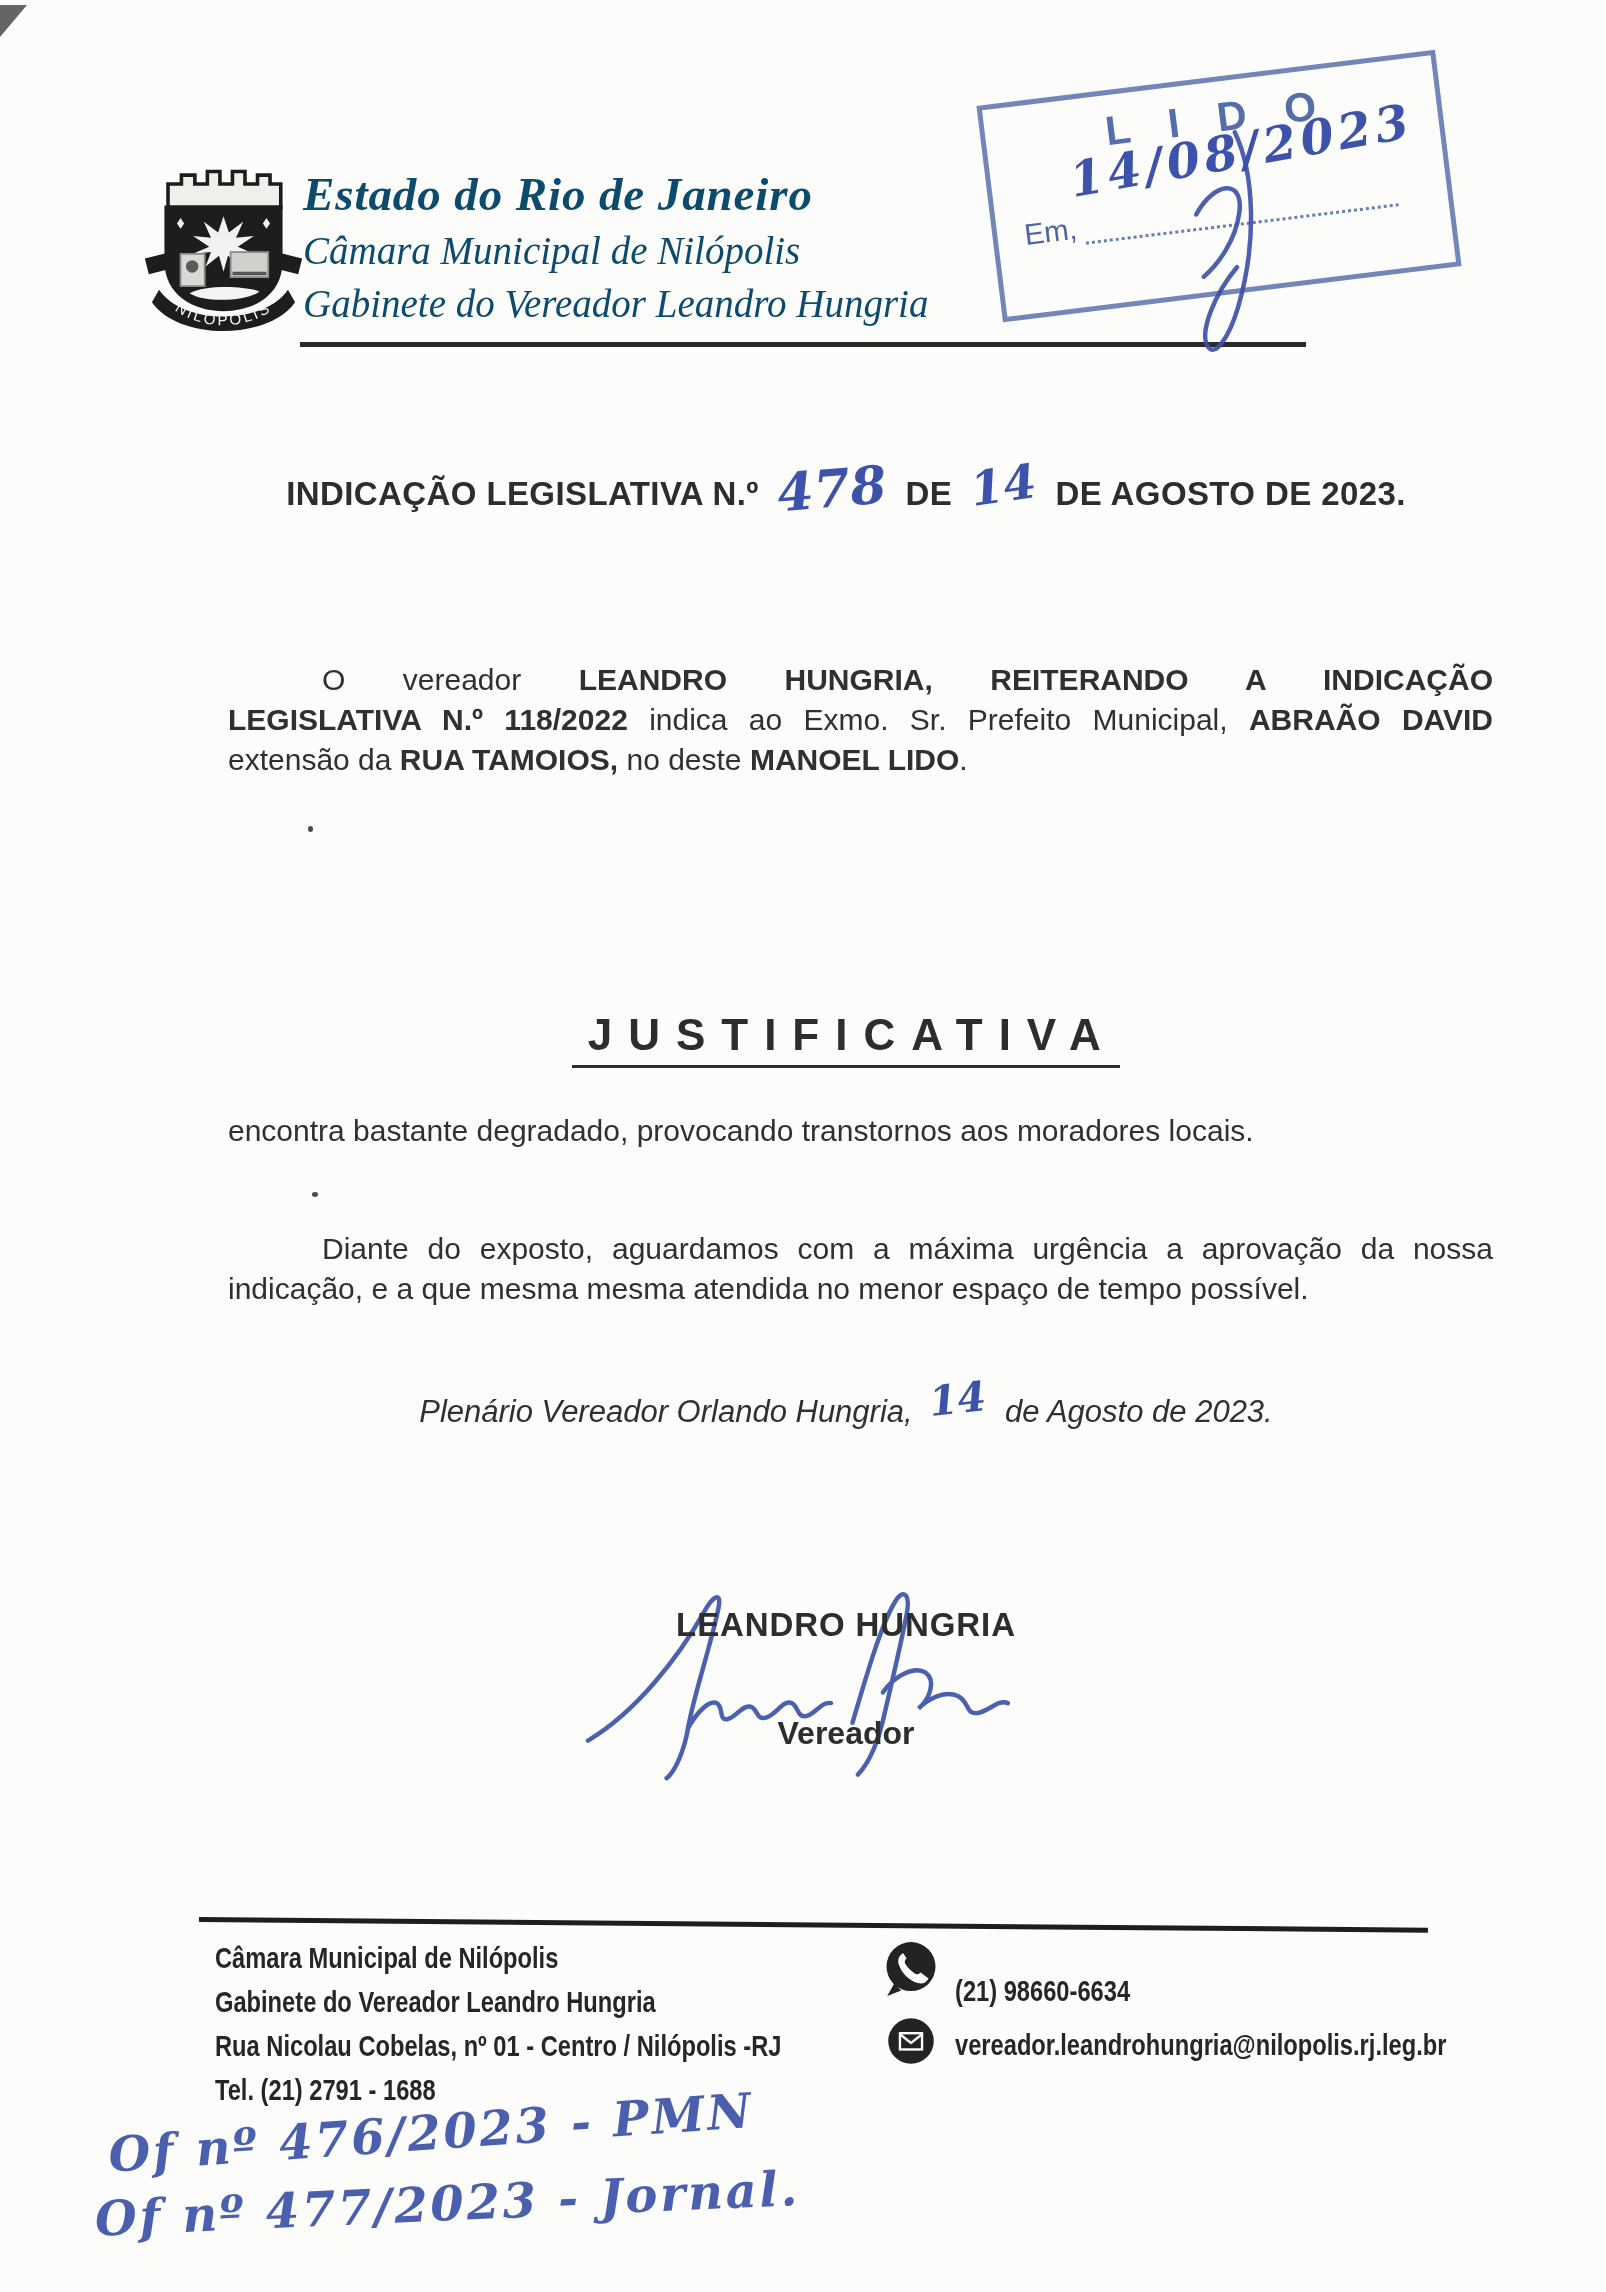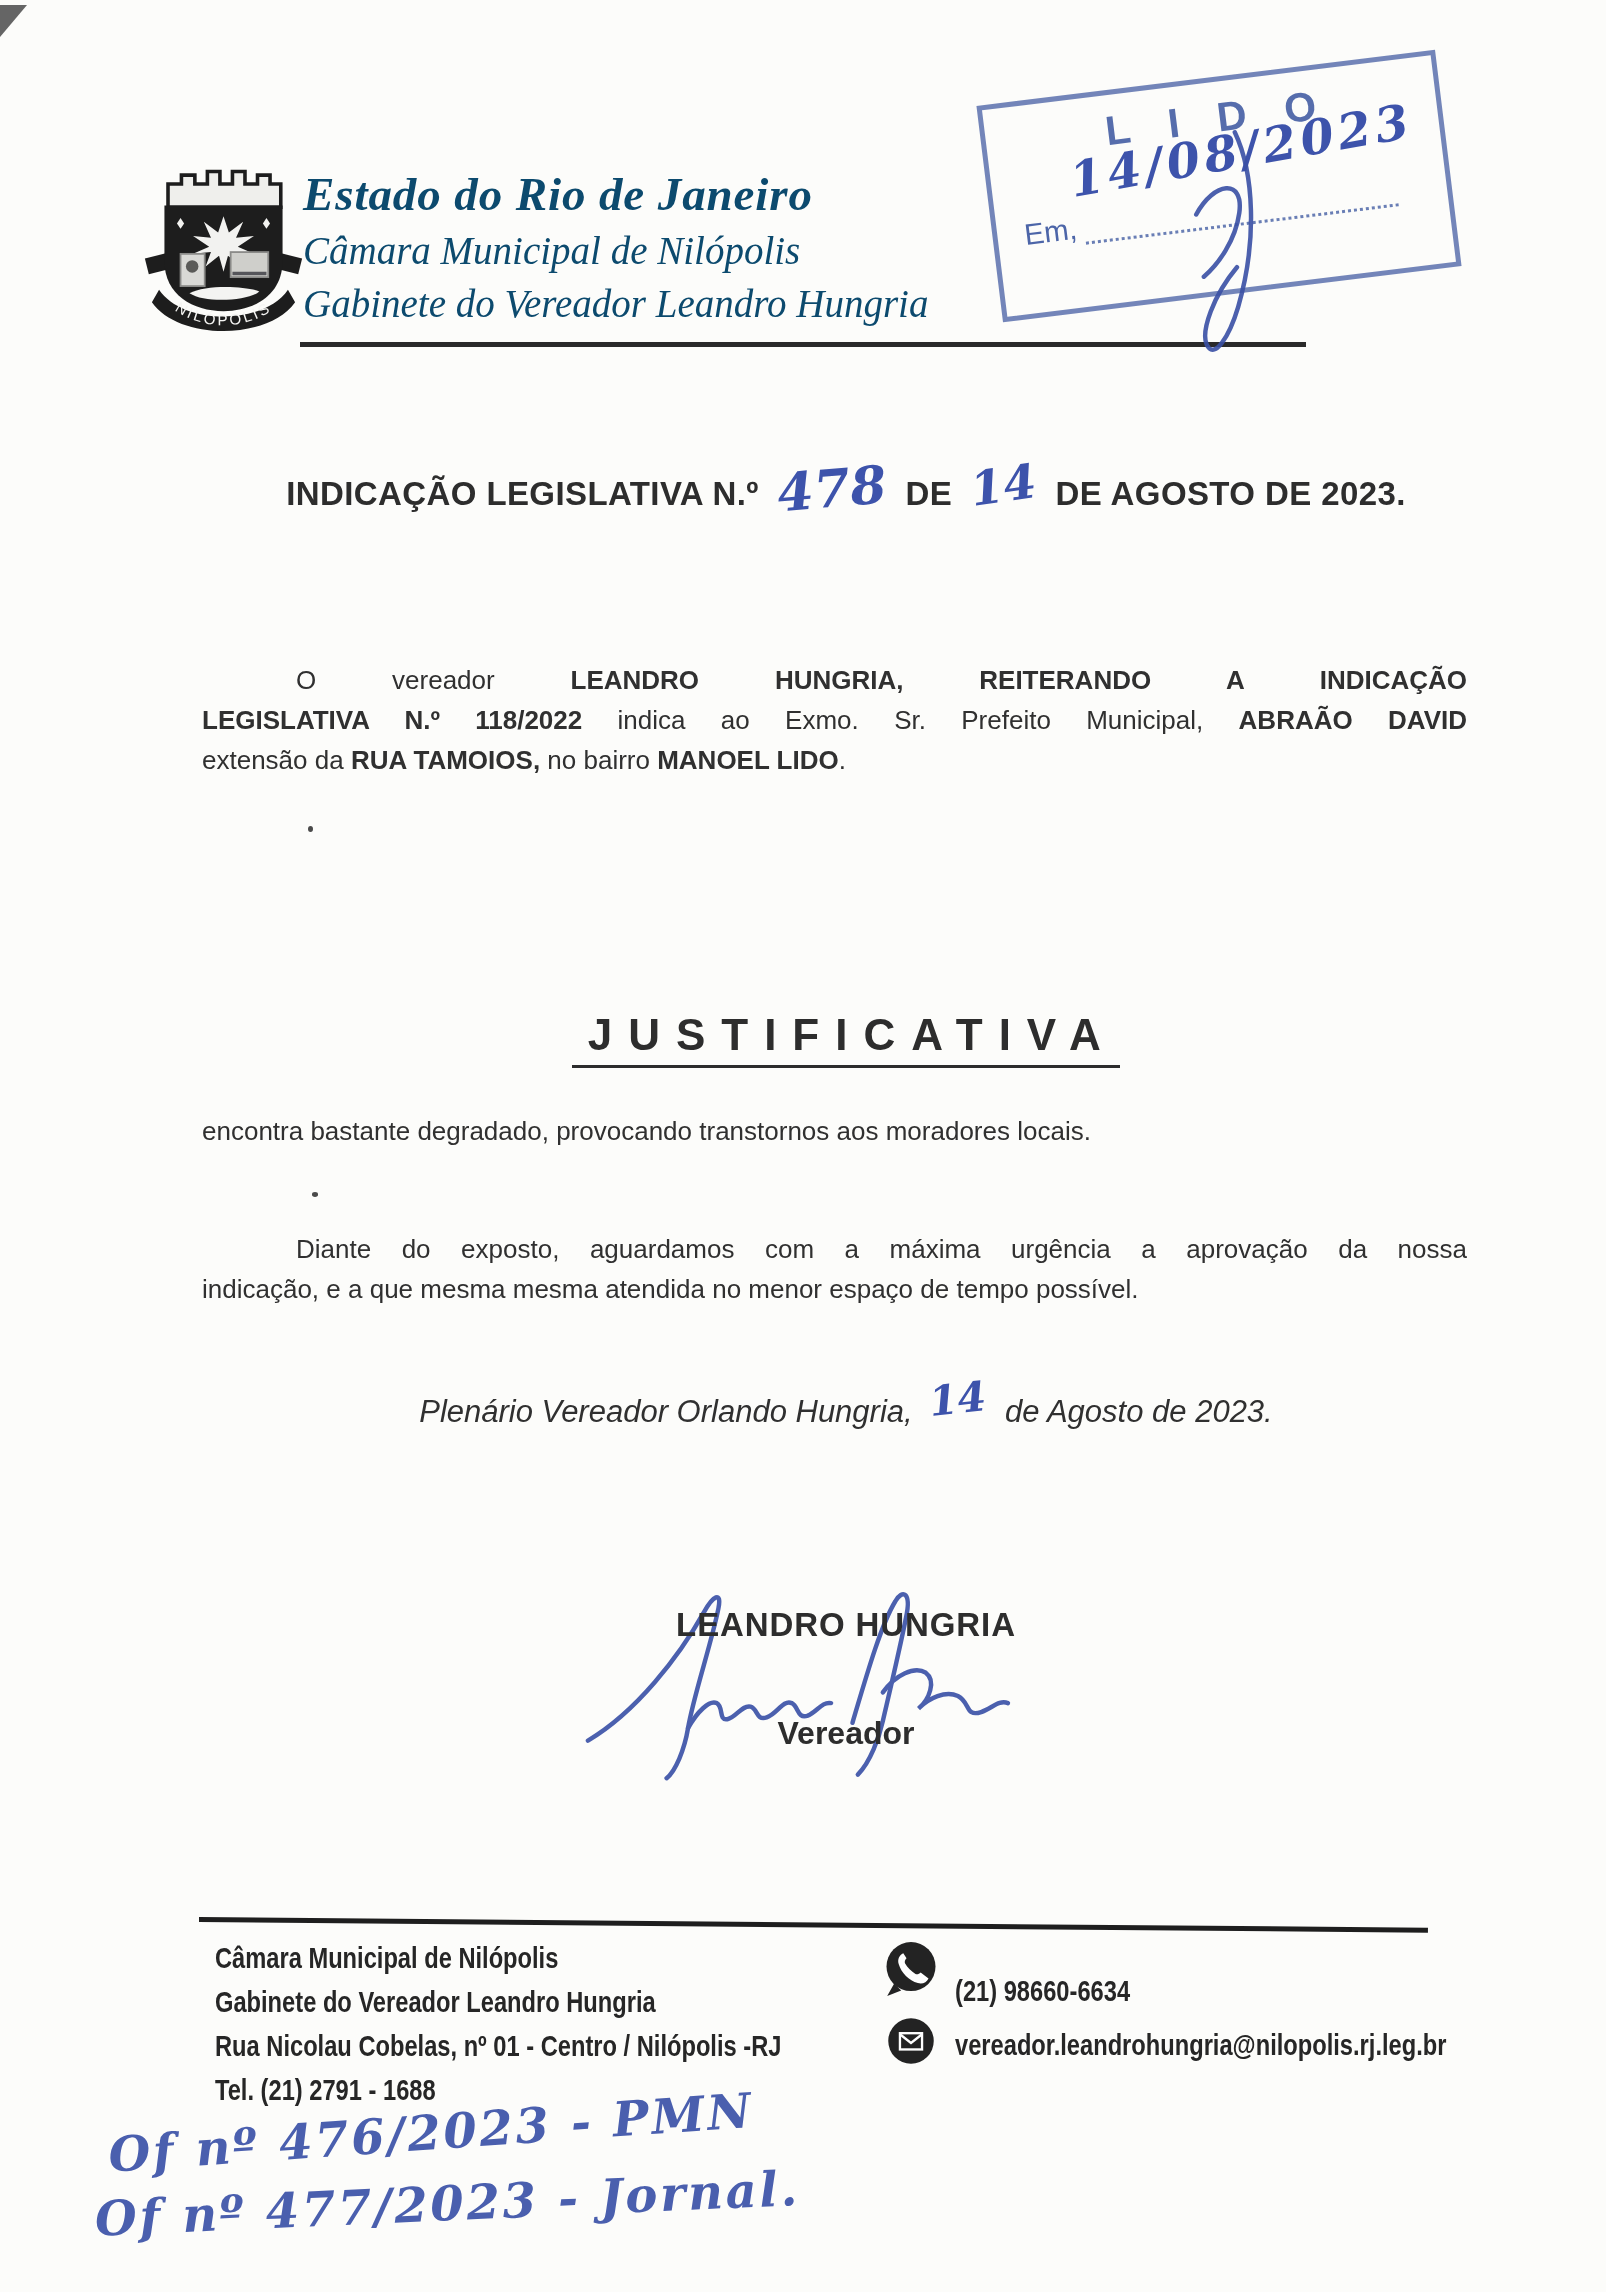--- a/index.html
+++ b/index.html
@@ -48,21 +48,21 @@
   .hw{font-family:"DejaVu Serif", serif;font-style:italic;color:#3d53ab;font-weight:600;}
   .hw-num{font-size:52px;display:inline-block;transform:rotate(-5deg) translateY(1.8px);line-height:0;margin:0 9px;}
   .hw-day{font-size:47px;transform:rotate(-8deg) translateY(-3.6px);}
   .hw-plen{font-size:41px;display:inline-block;transform:rotate(-6deg) translateY(-9px);line-height:0;margin:0 9px;}
 
   
   .doc-title{position:absolute;left:210px;top:475px;width:1272px;text-align:center;
     font-size:33px;font-weight:700;white-space:nowrap;letter-spacing:0.4px;}
 
   
-  .para{position:absolute;left:202px;width:1265px;font-size:26px;line-height:40px;color:#303030;}
+  .para{position:absolute;left:228px;width:1265px;font-size:30px;line-height:40px;color:#303030;}
   .p1{top:660px;}
   .p2{top:1111px;}
   .p3{top:1229px;}
   .jl{text-align:justify;text-align-last:justify;}
   .lline{text-align:left;}
   .ind{text-indent:94px;}
 
   .justif{position:absolute;left:210px;top:1010px;width:1272px;text-align:center;}
   .justif-text{font-size:44px;font-weight:700;letter-spacing:16px;
     border-bottom:3.6px solid #2c2c2c;padding:0 3.6px 6.3px 16px;}
@@ -153,21 +153,21 @@
     <span>INDICAÇÃO LEGISLATIVA N.º</span>
     <span class="hw hw-num">478</span>
     <span>DE</span>
     <span class="hw hw-num hw-day">14</span>
     <span>DE AGOSTO DE 2023.</span>
   </div>
 
   <div class="para p1">
     <div class="jl ind"><span>O </span><span>vereador </span><span class="b">LEANDRO HUNGRIA, </span><span class="b">REITERANDO </span><span class="b">A </span><span class="b">INDICAÇÃO</span></div>
     <div class="jl"><span class="b">LEGISLATIVA N.º 118/2022 </span><span>indica ao Exmo. Sr. Prefeito Municipal, </span><span class="b">ABRAÃO DAVID</span></div>
-    <div class="lline"><span>extensão da </span><span class="b">RUA TAMOIOS, </span><span>no bairro </span><span class="b">MANOEL LIDO</span><span>.</span></div>
+    <div class="lline"><span>extensão da </span><span class="b">RUA TAMOIOS, </span><span>no deste </span><span class="b">MANOEL LIDO</span><span>.</span></div>
   </div>
 
   <div class="mark mark1"></div>
 
   <div class="justif">
     <span class="justif-text">JUSTIFICATIVA</span>
   </div>
 
   <div class="para p2">
     <div class="lline">encontra bastante degradado, provocando transtornos aos moradores locais.</div>

